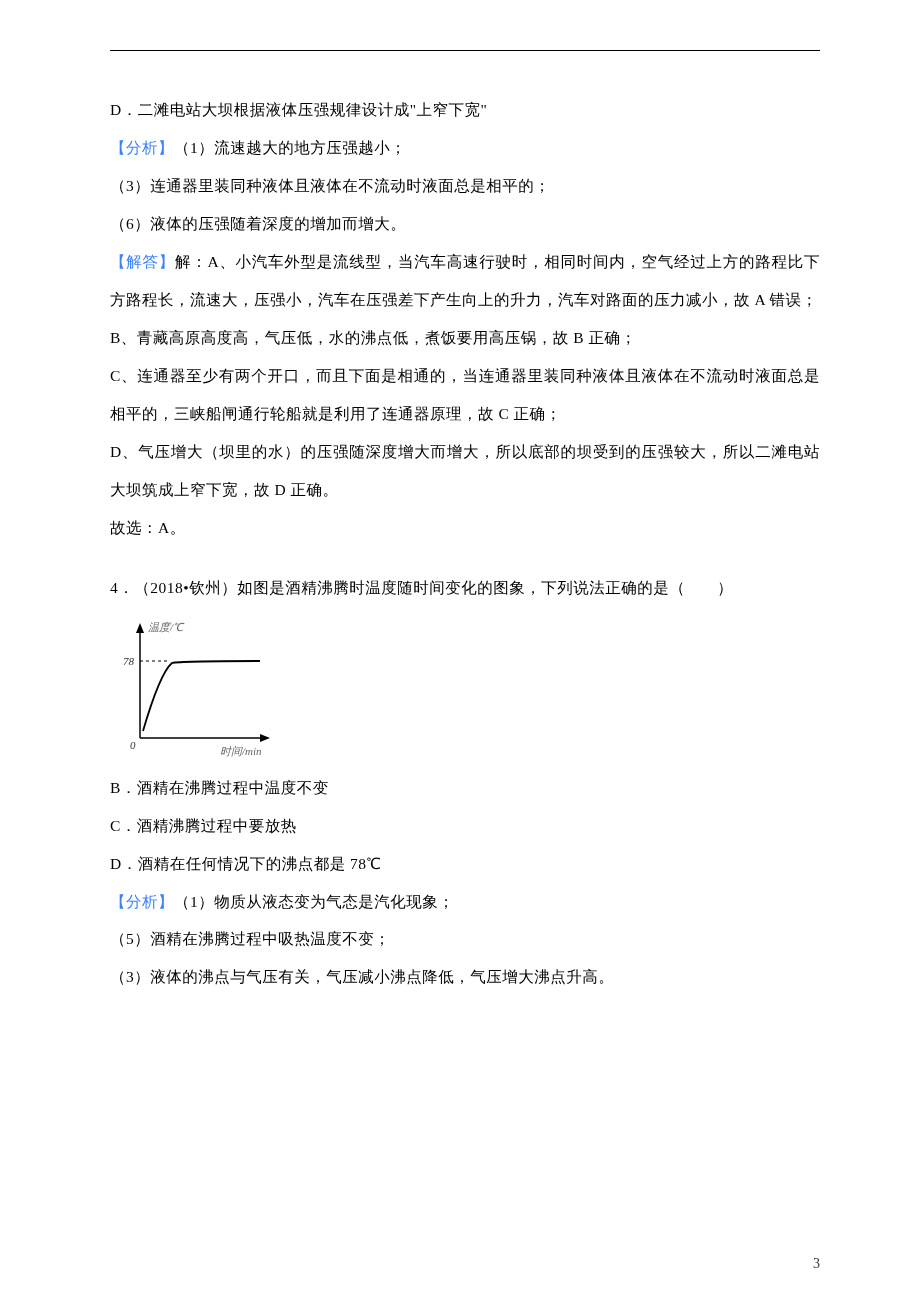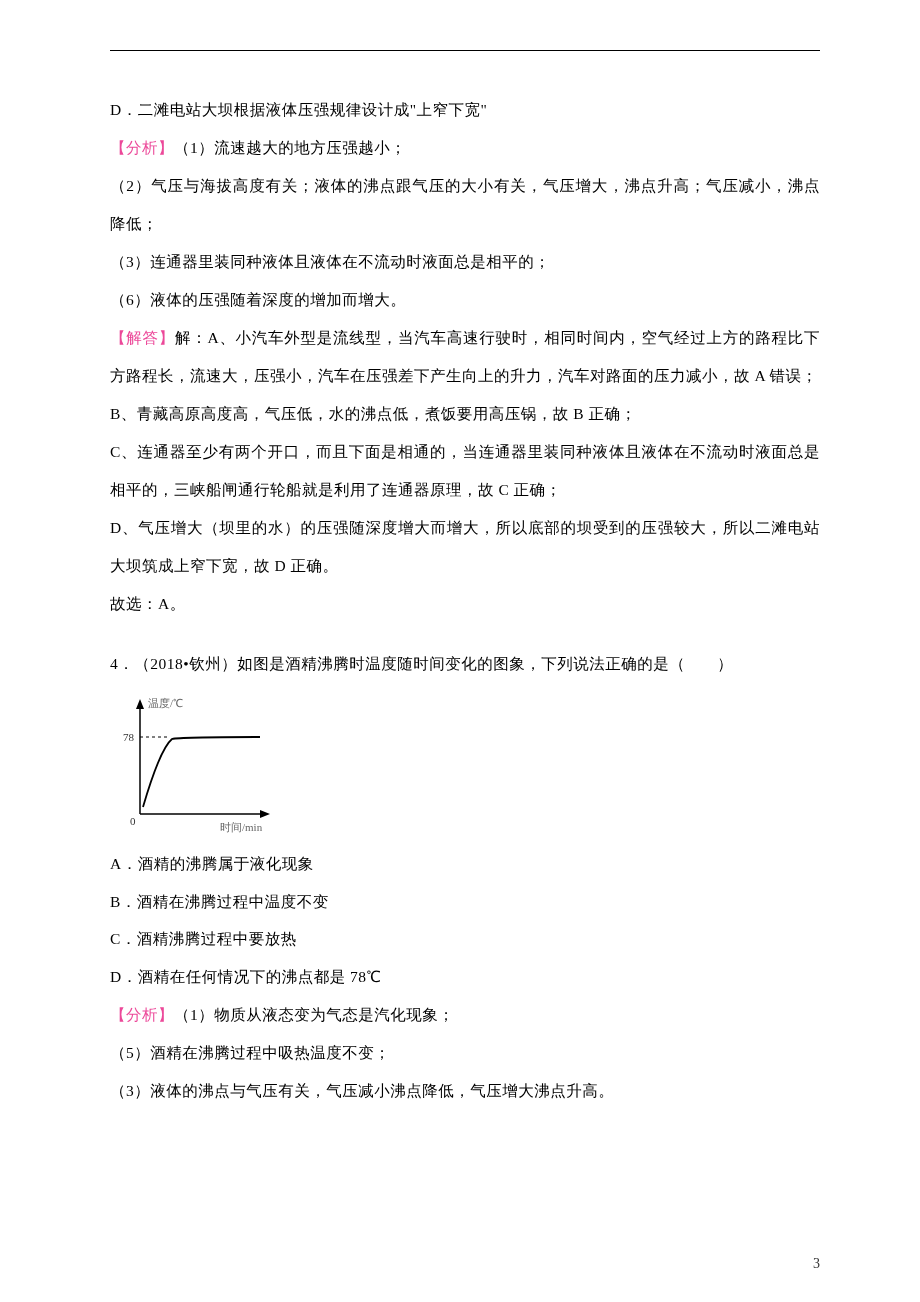--- a/index.html
+++ b/index.html
@@ -20,31 +20,32 @@
     border-top: 1.5px solid #000;
     margin-bottom: 40px;
   }
   .line {
     font-size: 15.5px;
     line-height: 2.45;
     letter-spacing: 0.5px;
     text-align: justify;
   }
   .blue {
-    color: #ec4899;
+    color: #3b82f6;
     font-family: Liberation Serif, serif;
   }
   .gap {
     height: 22px;
   }
   .fig {
     position: relative;
     width: 170px;
     height: 150px;
     margin: 6px 0 6px 0;
+    font-style: italic;
   }
   .page-number {
     position: absolute;
     bottom: 30px;
     right: 100px;
     font-size: 14px;
     font-family: "SimSun", serif;
     color: #333;
   }
 </style>
@@ -52,21 +53,20 @@
 <body>
 
 <div class="page">
   <div class="top-rule"></div>
 
   <div class="line">D．二滩电站大坝根据液体压强规律设计成"上窄下宽"</div>
 
   <div class="line">
     <span class="blue">【分析】</span><span>（1）流速越大的地方压强越小；</span>
   </div>
-  <div class="line">（2）气压与海拔高度有关；液体的沸点跟气压的大小有关，气压增大，沸点升高；气压减小，沸点降低；</div>
   <div class="line">（3）连通器里装同种液体且液体在不流动时液面总是相平的；</div>
   <div class="line">（6）液体的压强随着深度的增加而增大。</div>
 
   <div class="line">
     <span class="blue">【解答】</span><span>解：A、小汽车外型是流线型，当汽车高速行驶时，相同时间内，空气经过上方的路程比下方路程长，流速大，压强小，汽车在压强差下产生向上的升力，汽车对路面的压力减小，故 A 错误；</span>
   </div>
   <div class="line">B、青藏高原高度高，气压低，水的沸点低，煮饭要用高压锅，故 B 正确；</div>
   <div class="line">C、连通器至少有两个开口，而且下面是相通的，当连通器里装同种液体且液体在不流动时液面总是相平的，三峡船闸通行轮船就是利用了连通器原理，故 C 正确；</div>
   <div class="line">D、气压增大（坝里的水）的压强随深度增大而增大，所以底部的坝受到的压强较大，所以二滩电站大坝筑成上窄下宽，故 D 正确。</div>
   <div class="line">故选：A。</div>
@@ -88,21 +88,20 @@
 
       <path d="M 33 118 Q 50 60 62 50 Q 70 48 150 48" fill="none" stroke="#000" stroke-width="1.8"></path>
 
       <text x="38" y="18" font-size="11" fill="#666">温度/℃</text>
       <text x="13" y="52" font-size="11" fill="#333">78</text>
       <text x="20" y="136" font-size="11" fill="#333">0</text>
       <text x="110" y="142" font-size="11" fill="#666">时间/min</text>
     </svg>
   </div>
 
-  <div class="line">A．酒精的沸腾属于液化现象</div>
   <div class="line">B．酒精在沸腾过程中温度不变</div>
   <div class="line">C．酒精沸腾过程中要放热</div>
   <div class="line">D．酒精在任何情况下的沸点都是 78℃</div>
 
   <div class="line">
     <span class="blue">【分析】</span><span>（1）物质从液态变为气态是汽化现象；</span>
   </div>
   <div class="line">（5）酒精在沸腾过程中吸热温度不变；</div>
   <div class="line">（3）液体的沸点与气压有关，气压减小沸点降低，气压增大沸点升高。</div>
 

